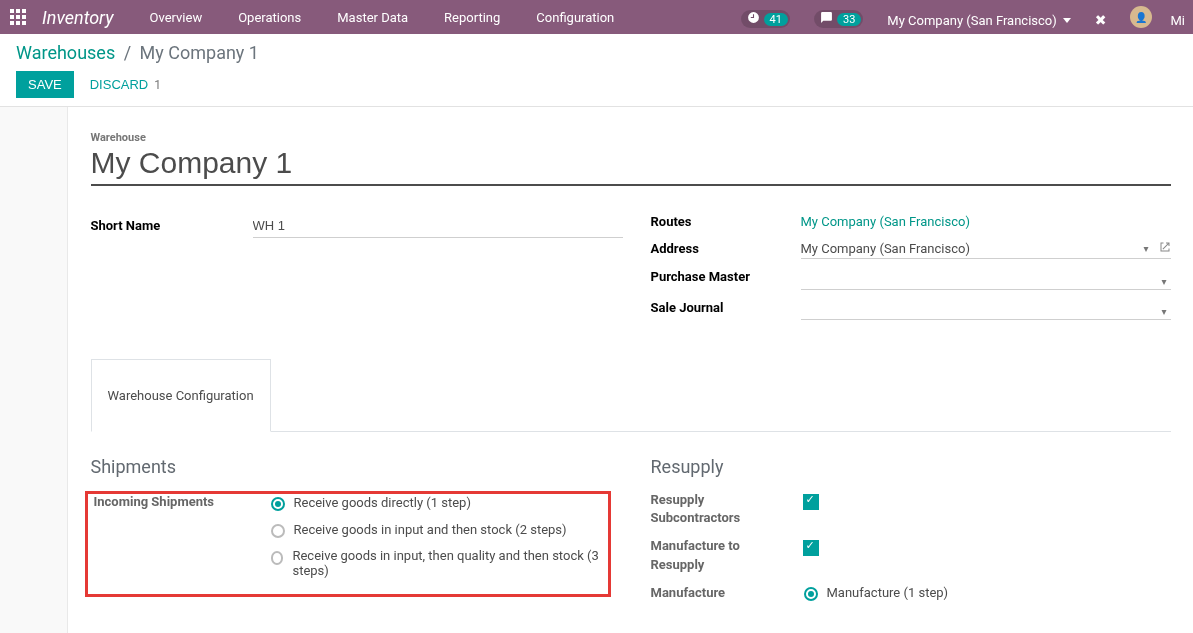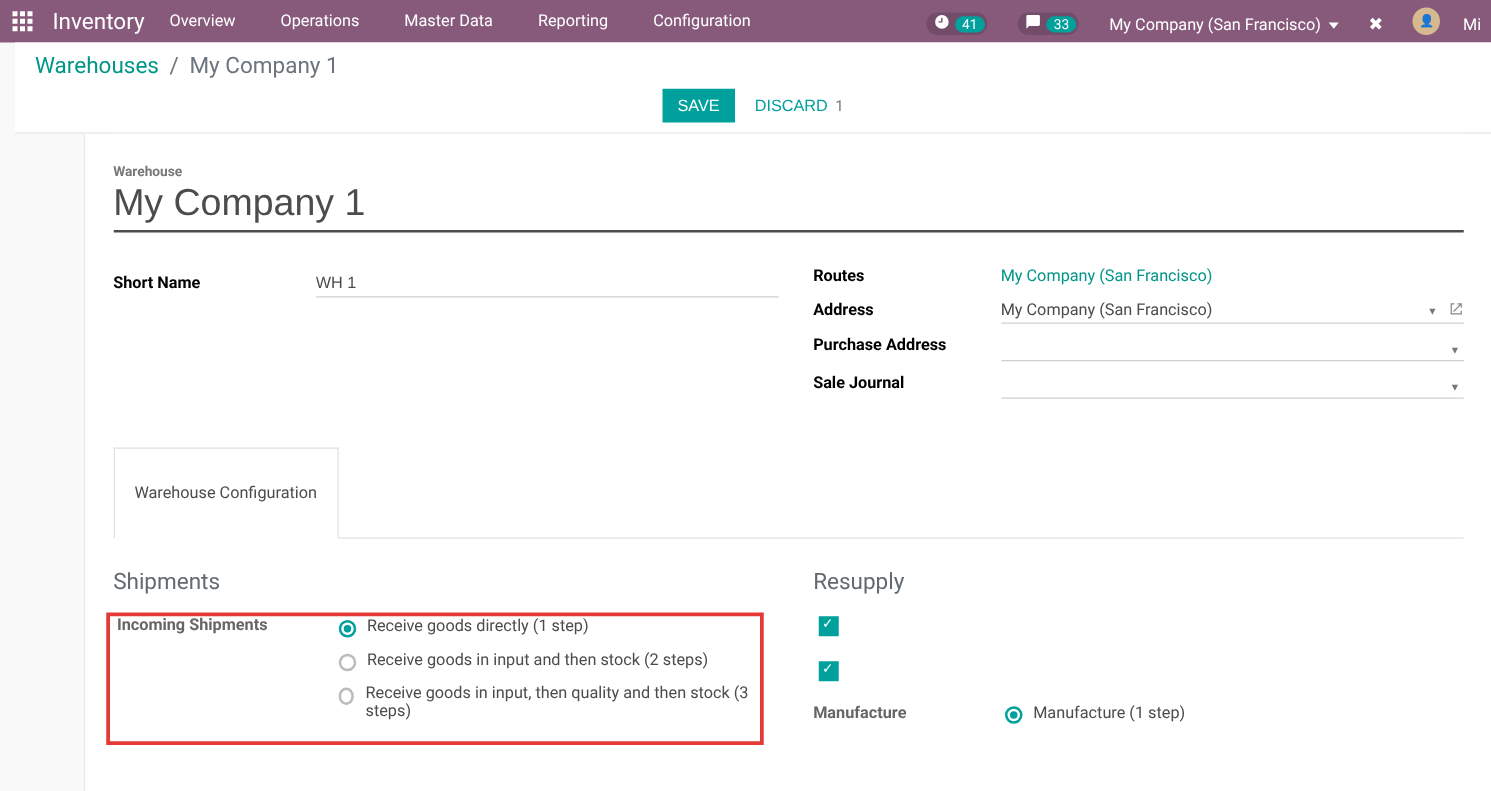--- a/index.html
+++ b/index.html
@@ -1,35 +1,35 @@
 <!DOCTYPE html>
 <html><head>
 <meta charset="utf-8">
 <style>
   * { box-sizing: border-box; }
   body { margin: 0; font-family: -apple-system, BlinkMacSystemFont, "Segoe UI", Roboto, "Helvetica Neue", Arial, sans-serif; font-size: 13px; color: #4c4c4c; background: #f9f9f9; }
   .navbar { display: flex; align-items: center; background: #875a7b; color: #fff; height: 34px; padding: 0 8px; }
   .apps-icon { display: grid; grid-template-columns: repeat(3, 4px); grid-gap: 2px; margin-right: 14px; cursor: pointer; padding: 2px; }
   .apps-icon span { width: 4px; height: 4px; background: #fff; }
-  .brand { font-size: 18px; font-weight: 400; margin-right: 20px; }
+  .brand { font-size: 18px; font-weight: 400; margin-right: 36px; font-style: italic; }
   .menu { display: flex; gap: 36px; }
   .menu a { color: #fff; text-decoration: none; font-size: 13px; cursor: pointer; }
   .nav-spacer { flex: 1; }
   .nav-right { display: flex; align-items: flex-end; gap: 24px; }
   .badge-pill { display: flex; align-items: center; background: rgba(0,0,0,.15); border-radius: 12px; padding: 1px 2px 1px 6px; font-size: 12px; }
   .badge-pill .count { background: #00a09d; color: #fff; border-radius: 10px; padding: 0 6px; font-size: 11px; margin-left: 4px; }
   .company { font-size: 13px; display: flex; align-items: center; gap: 6px; }
   .wrench { font-size: 14px; }
   .avatar { width: 22px; height: 22px; border-radius: 50%; background: #d7b98f; display:flex;align-items:center;justify-content:center;font-size:10px;color:#5a3e1f; }
-  .control-panel { background: #fff; border-bottom: 1px solid #e2e2e2; padding: 8px 16px 8px 16px; margin-left: 12px; }
+  .control-panel { background: #fff; border-bottom: 1px solid #e2e2e2; padding: 8px 16px 8px 16px; }
   .breadcrumb { font-size: 18px; color: #4c4c4c; margin-bottom: 8px; }
   .breadcrumb a { color: #009688; text-decoration: none; }
   .breadcrumb .sep { color: #6c757d; margin: 0 4px; }
   .breadcrumb .current { color: #6c757d; }
-  .cp-buttons { display: flex; align-items: center; justify-content: center; }
+  .cp-buttons { display: flex; align-items: center; justify-content: flex-start; }
   .btn-row { display:flex; align-items:center; gap: 10px; }
   .btn-save { background: #00a09d; color: #fff; border: none; padding: 6px 12px; font-size: 13px; font-weight: 500; cursor: pointer; }
   .btn-discard { background: transparent; color: #00a09d; border: none; font-size: 13px; font-weight: 500; cursor: pointer; }
   .pager { color: #777; font-size: 12px; }
   .view-body { display: flex; }
   .left-gutter { width: 68px; background: #f9f9f9; border-right: 1px solid #e9e9e9; }
   .form-sheet-wrap { flex:1; background:#fff; }
   .button-box { display:flex; justify-content:flex-end; border-bottom:1px solid #e5e5e5; }
   .stat-btn { display:flex; align-items:center; gap:8px; padding: 10px 20px; border-left: 1px solid #e5e5e5; color:#777; font-size:14px; cursor:pointer; }
   .refresh-svg { width:18px; height:18px; fill:#888; }
@@ -166,21 +166,21 @@
                 <span class="caret">▾</span>
                 <span class="ext">
                   <svg width="12" height="12" viewBox="0 0 24 24" fill="#888">
                       <path d="M14 3v2h3.59L7 15.59 8.41 17 19 6.41V10h2V3h-7zM5 5h4V3H3v18h18v-6h-2v4H5V5z"></path>
                     </svg>
                 </span>
               </div>
             </div>
           </div>
           <div class="field-row">
-            <div class="field-label">Purchase Address</div>
+            <div class="field-label">Purchase Master</div>
             <div class="field-value">
               <div class="m2o">
                 <span></span>
                 <span class="caret">▾</span>
               </div>
             </div>
           </div>
           <div class="field-row">
             <div class="field-label">Sale Journal</div>
             <div class="field-value">
@@ -220,23 +220,25 @@
                     <span style="max-width:310px;">Receive goods in input, then quality and then stock (3 steps)</span>
                   </label>
                 </div>
               </div>
             </div>
           </div>
 
           <div class="col">
             <div class="section-h">Resupply</div>
             <div class="resupply-row">
+              <div class="resupply-label">Resupply Subcontractors</div>
               <div class="resupply-val"><input type="checkbox" class="chk" checked="" style=""></div>
             </div>
             <div class="resupply-row">
+              <div class="resupply-label">Manufacture to Resupply</div>
               <div class="resupply-val"><input type="checkbox" class="chk" checked="" style=""></div>
             </div>
             <div class="resupply-row">
               <div class="resupply-label">Manufacture</div>
               <div class="resupply-val">
                 <label class="radio-row">
                   <input type="radio" class="radio" name="mfg" checked="" style="">
                   <span>Manufacture (1 step)</span>
                 </label>
               </div>

